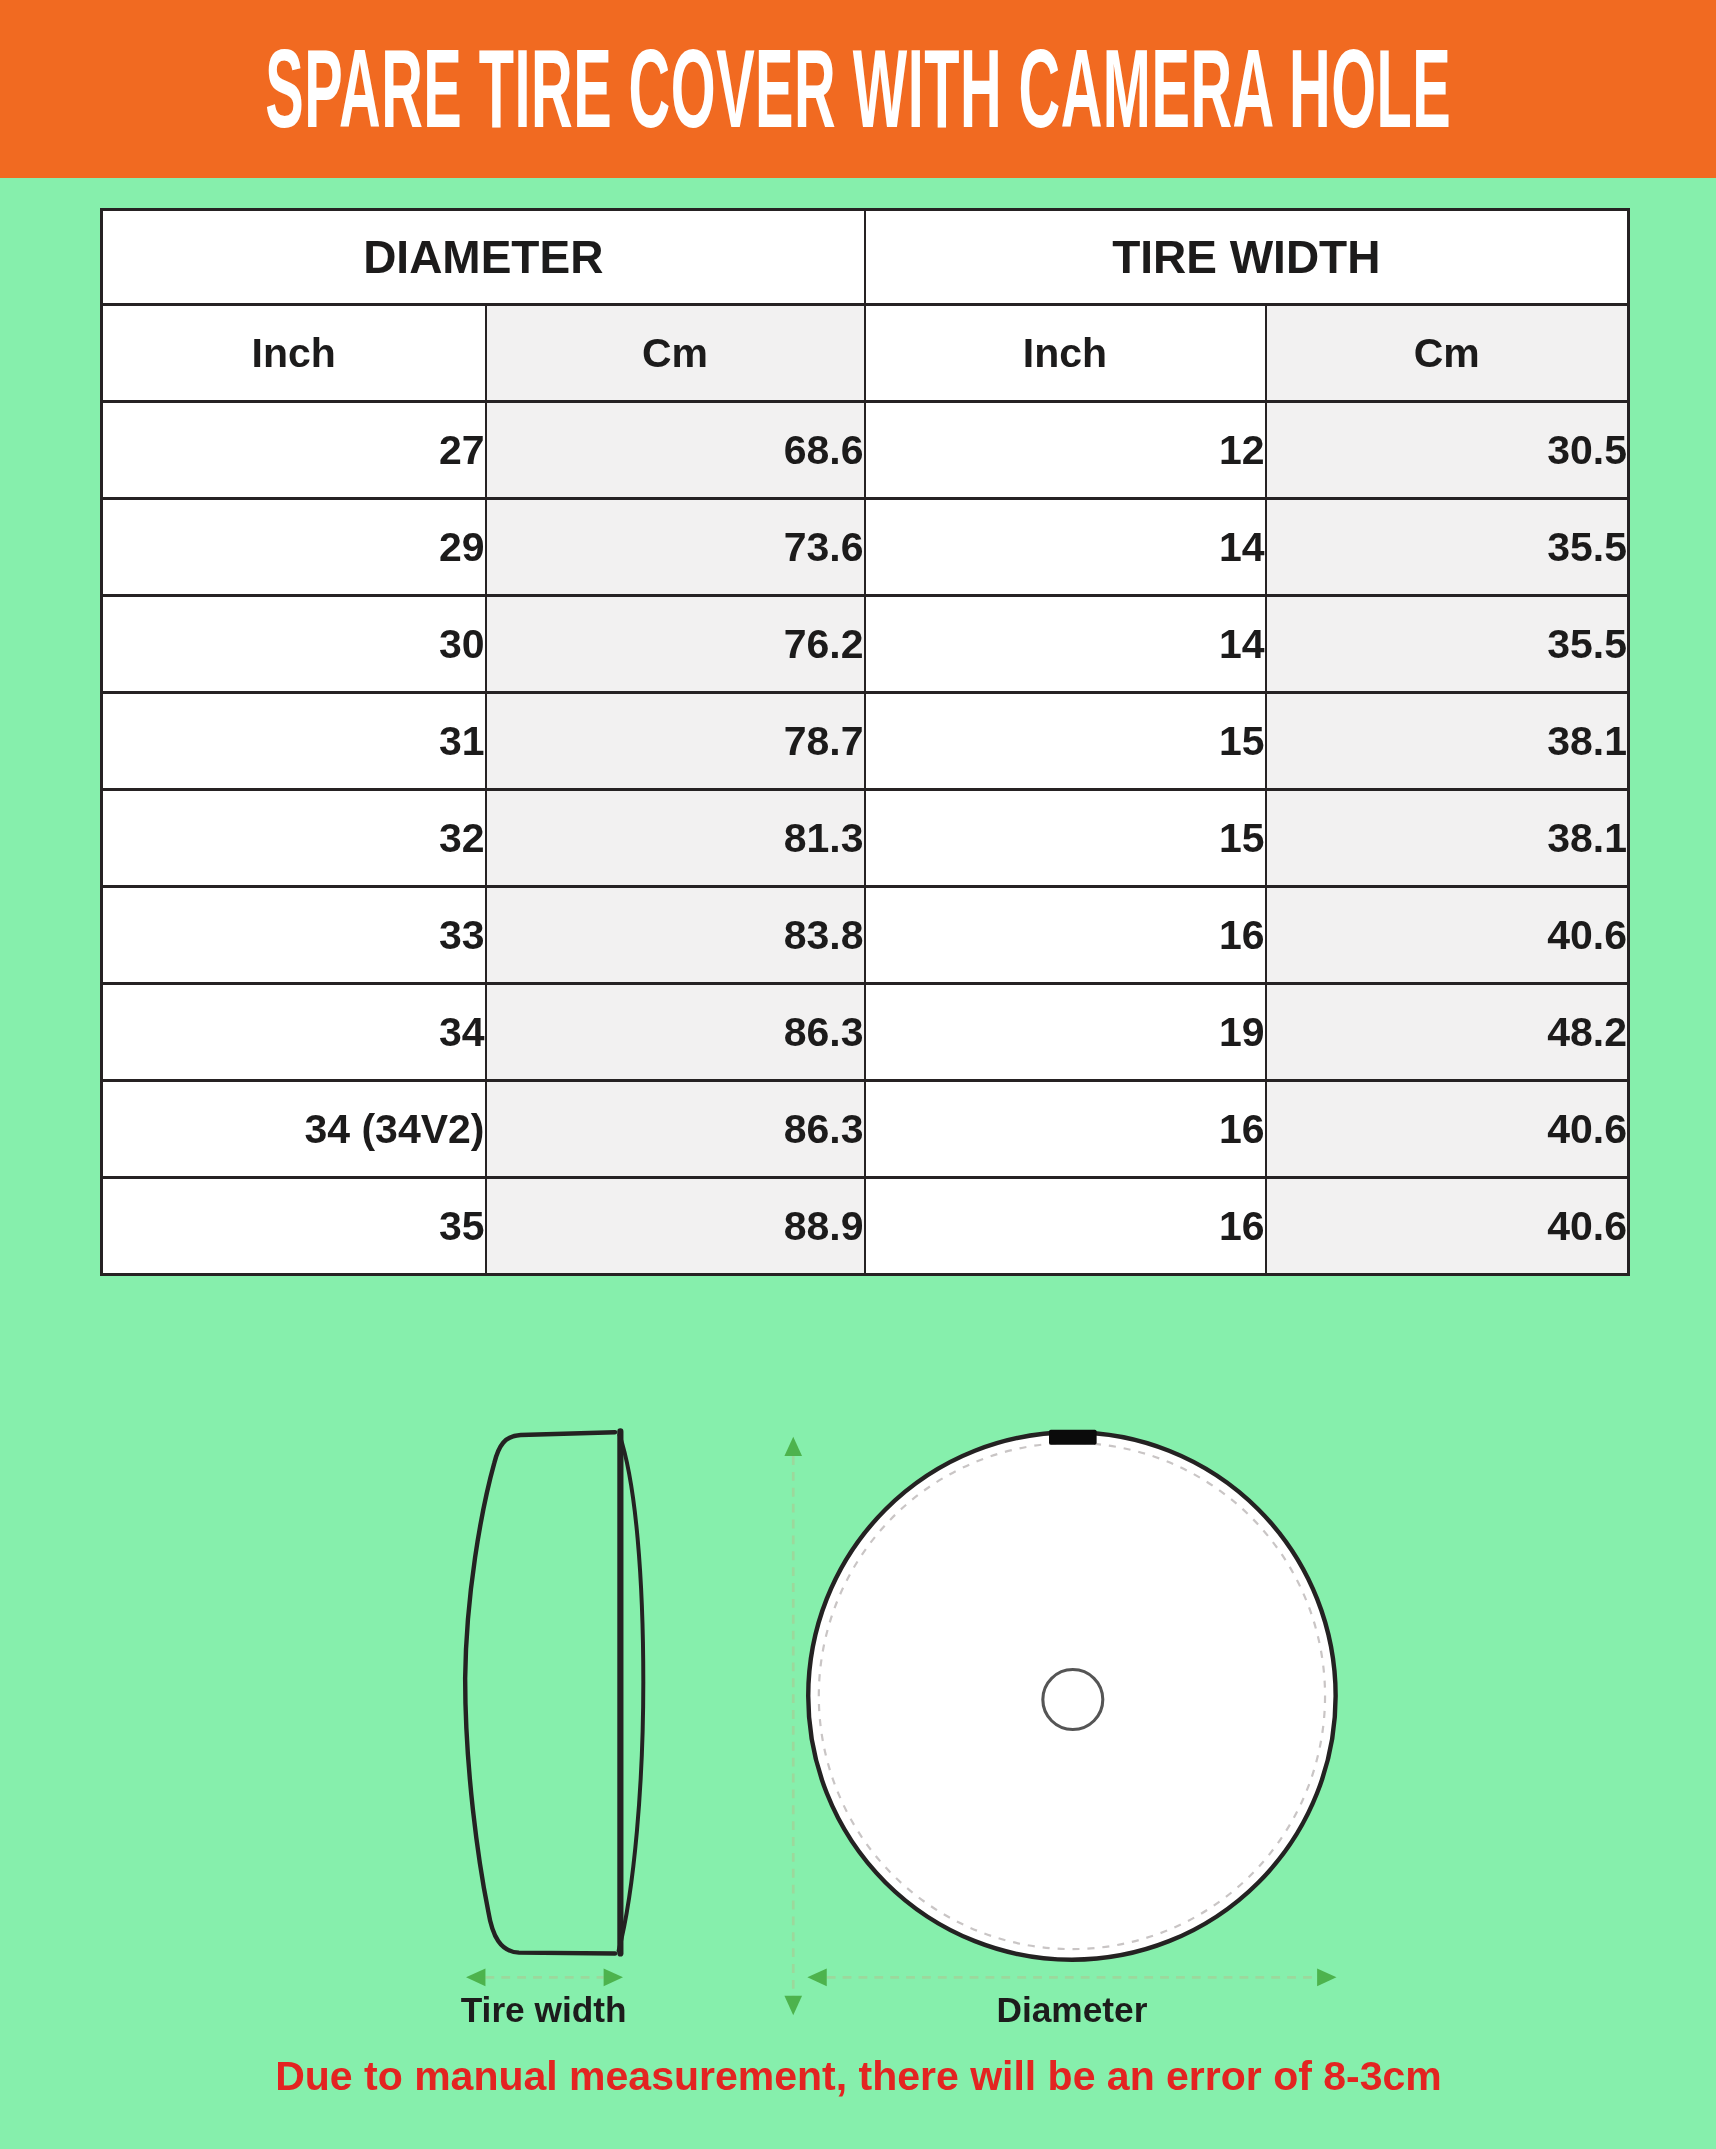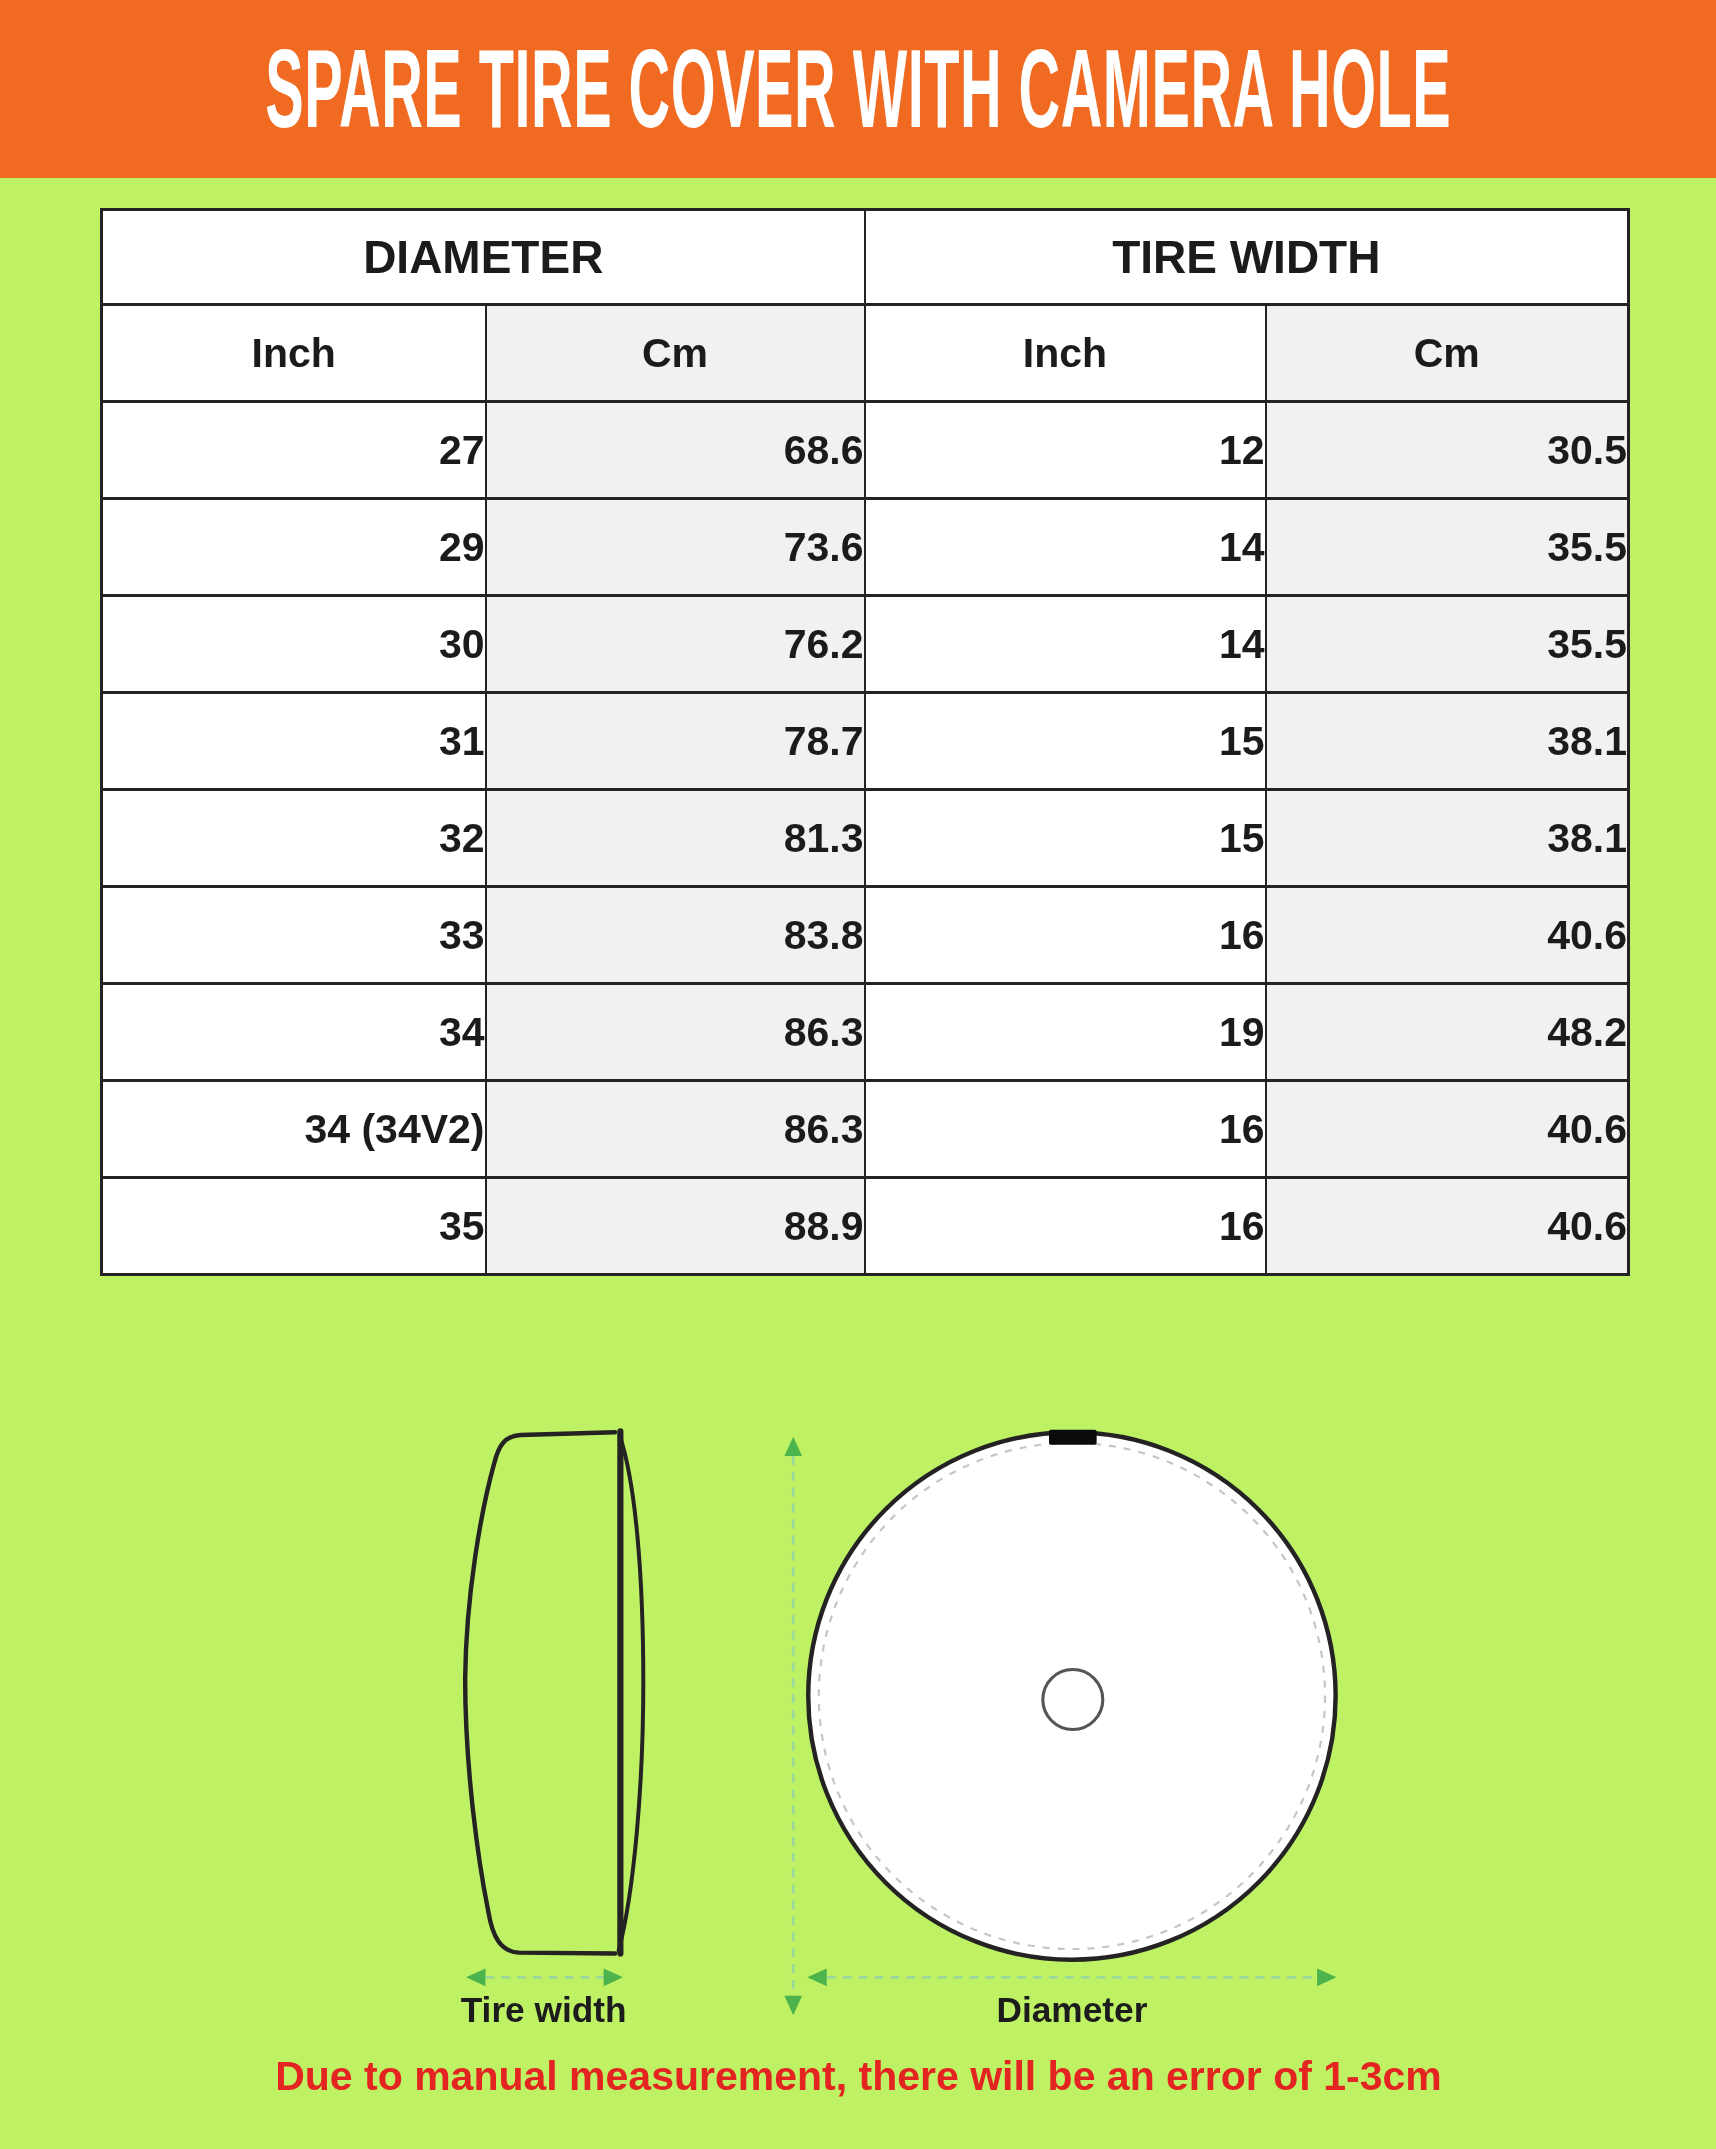--- a/index.html
+++ b/index.html
@@ -1,20 +1,20 @@
 <!DOCTYPE html>
 <html style="font-size:14px"><head>
 <meta charset="utf-8">
 <style>
   html, body { margin: 0; padding: 0; background: #ffffff; }
   .page {
     position: relative;
     width: 1717px;
     height: 2149px;
-    background: #bef264;
+    background: #86efac;
     font-family: "Liberation Sans", "DejaVu Sans", sans-serif;
     overflow: hidden;
   }
 
   
   .banner {
     position: absolute;
     left: 0; top: 0;
     width: 1717px; height: 178px;
     background: #F16A21;
@@ -208,16 +208,16 @@
     <g>
       <line x1="937" y1="2241" x2="1493" y2="2241" stroke="#9CD89C" stroke-width="3" stroke-dasharray="10 8"></line>
       <polygon points="915,2241 937,2231 937,2251" fill="#4DB34D"></polygon>
       <polygon points="1515,2241 1493,2231 1493,2251" fill="#4DB34D"></polygon>
     </g>
 
     <text x="616" y="2292" text-anchor="middle">Tire width</text>
     <text x="1215" y="2292" text-anchor="middle">Diameter</text>
   </svg>
 
-  <div class="note">Due to manual measurement, there will be an error of 1-3cm</div>
+  <div class="note">Due to manual measurement, there will be an error of 8-3cm</div>
 
 </div>
 
 
 </body></html>

